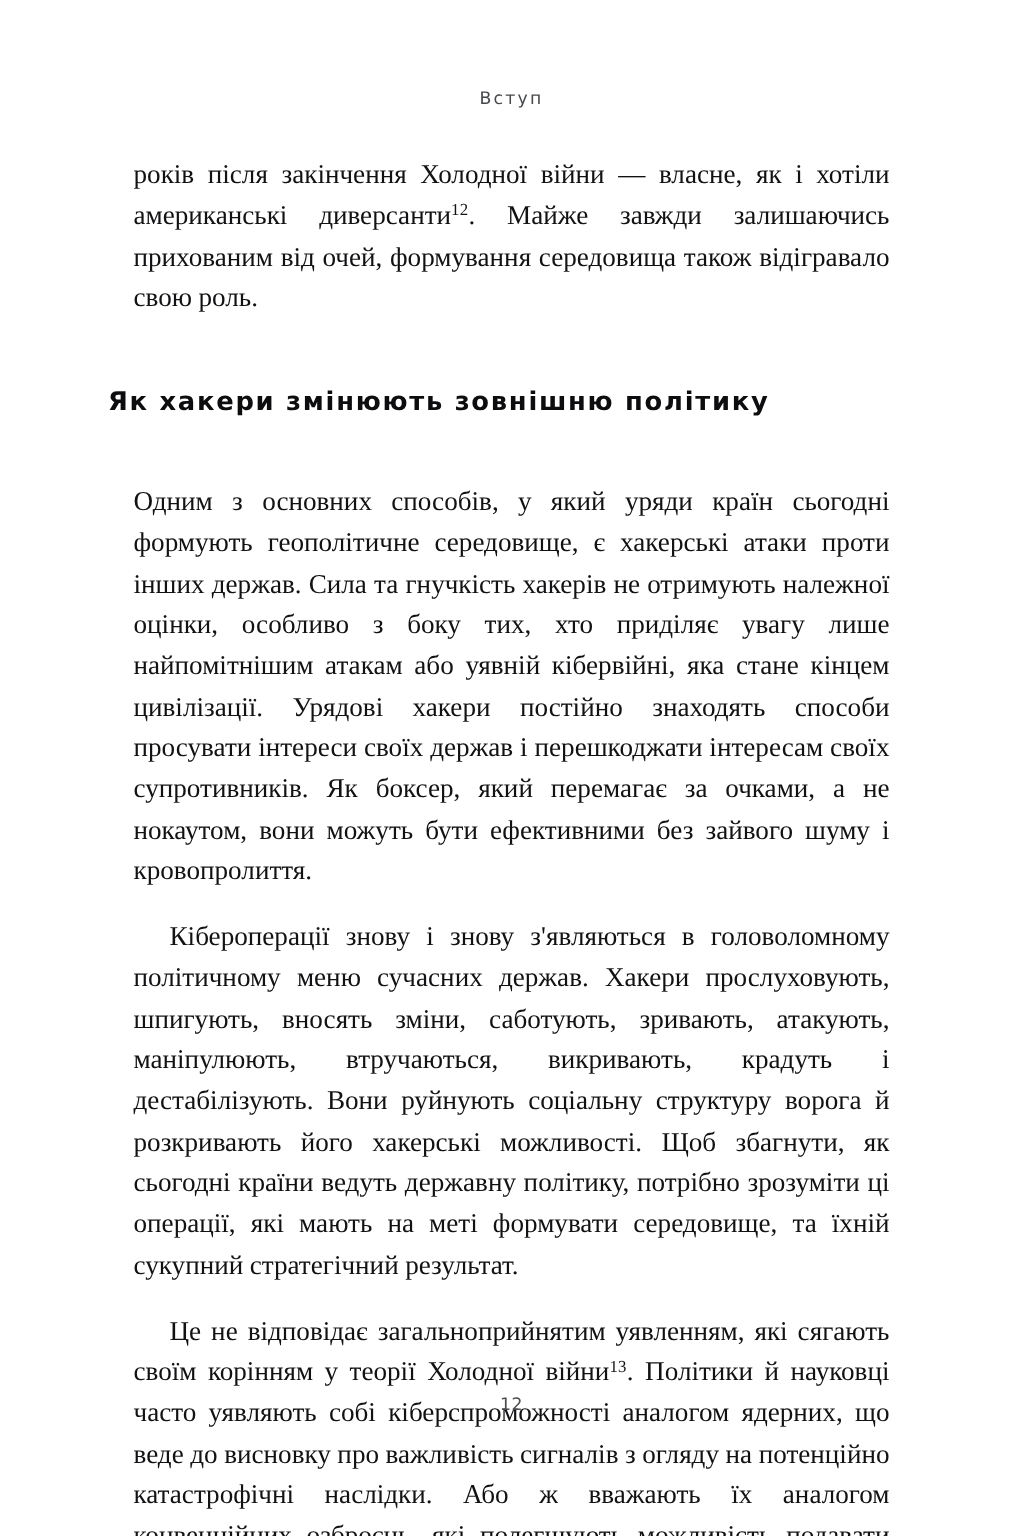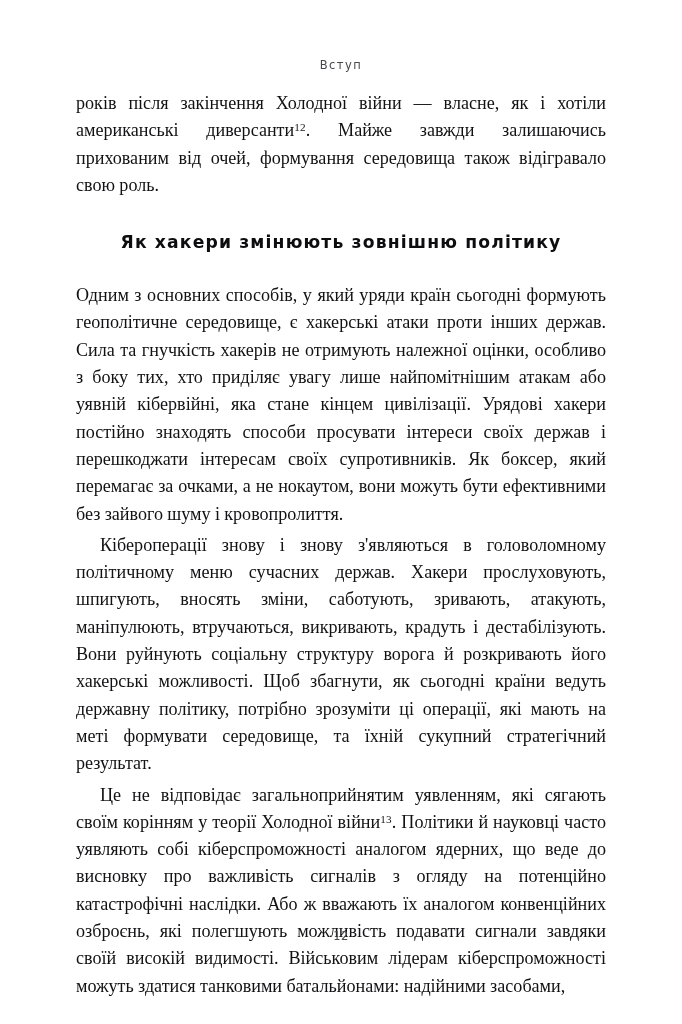--- a/index.html
+++ b/index.html
@@ -40,21 +40,21 @@
 
   
   .text-column {
     position: absolute;
     left: 72px;
     top: 86px;
     width: 538px;
   }
 
   p.body-text {
-    margin: 4px;
+    margin: 17px;
     font-size: 18.1px;
     line-height: 27.3px;
     text-align: justify;
     text-justify: inter-word;
     color: #121214;
     font-weight: 400;
     -webkit-font-feature-settings: "kern" 1;
     font-feature-settings: "kern" 1;
     word-spacing: -0.2px;
     hyphens: manual;
@@ -68,21 +68,20 @@
     text-indent: 0;
   }
 
   
   h2.section-heading {
     margin: 0;
     font-family: "DejaVu Sans", "Liberation Sans", sans-serif;
     font-size: 17.2px;
     font-weight: 700;
     letter-spacing: 1.15px;
-    text-align: center;
     color: #0d0d0f;
     padding-top: 29px;
     padding-bottom: 26px;
     white-space: nowrap;
   }
 
   sup.footnote-ref {
     font-size: 0.62em;
     vertical-align: 0.48em;
     line-height: 0;

